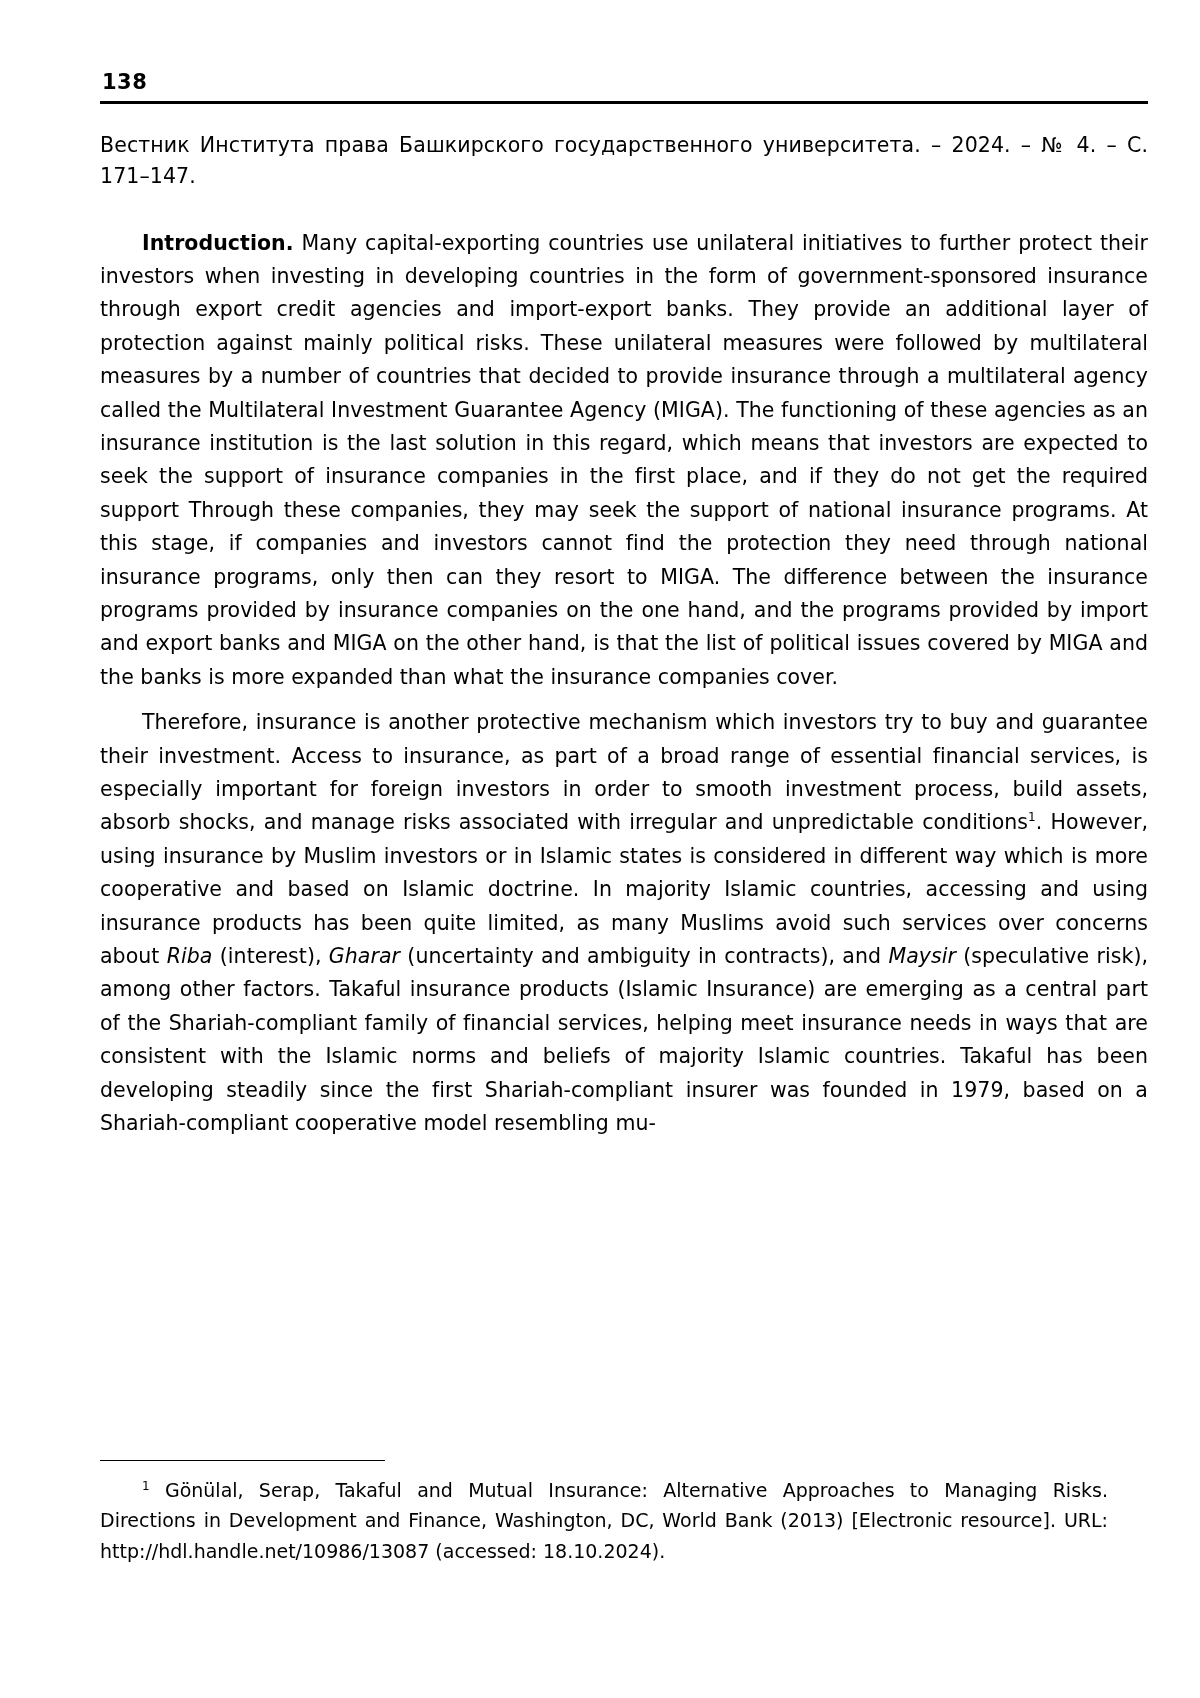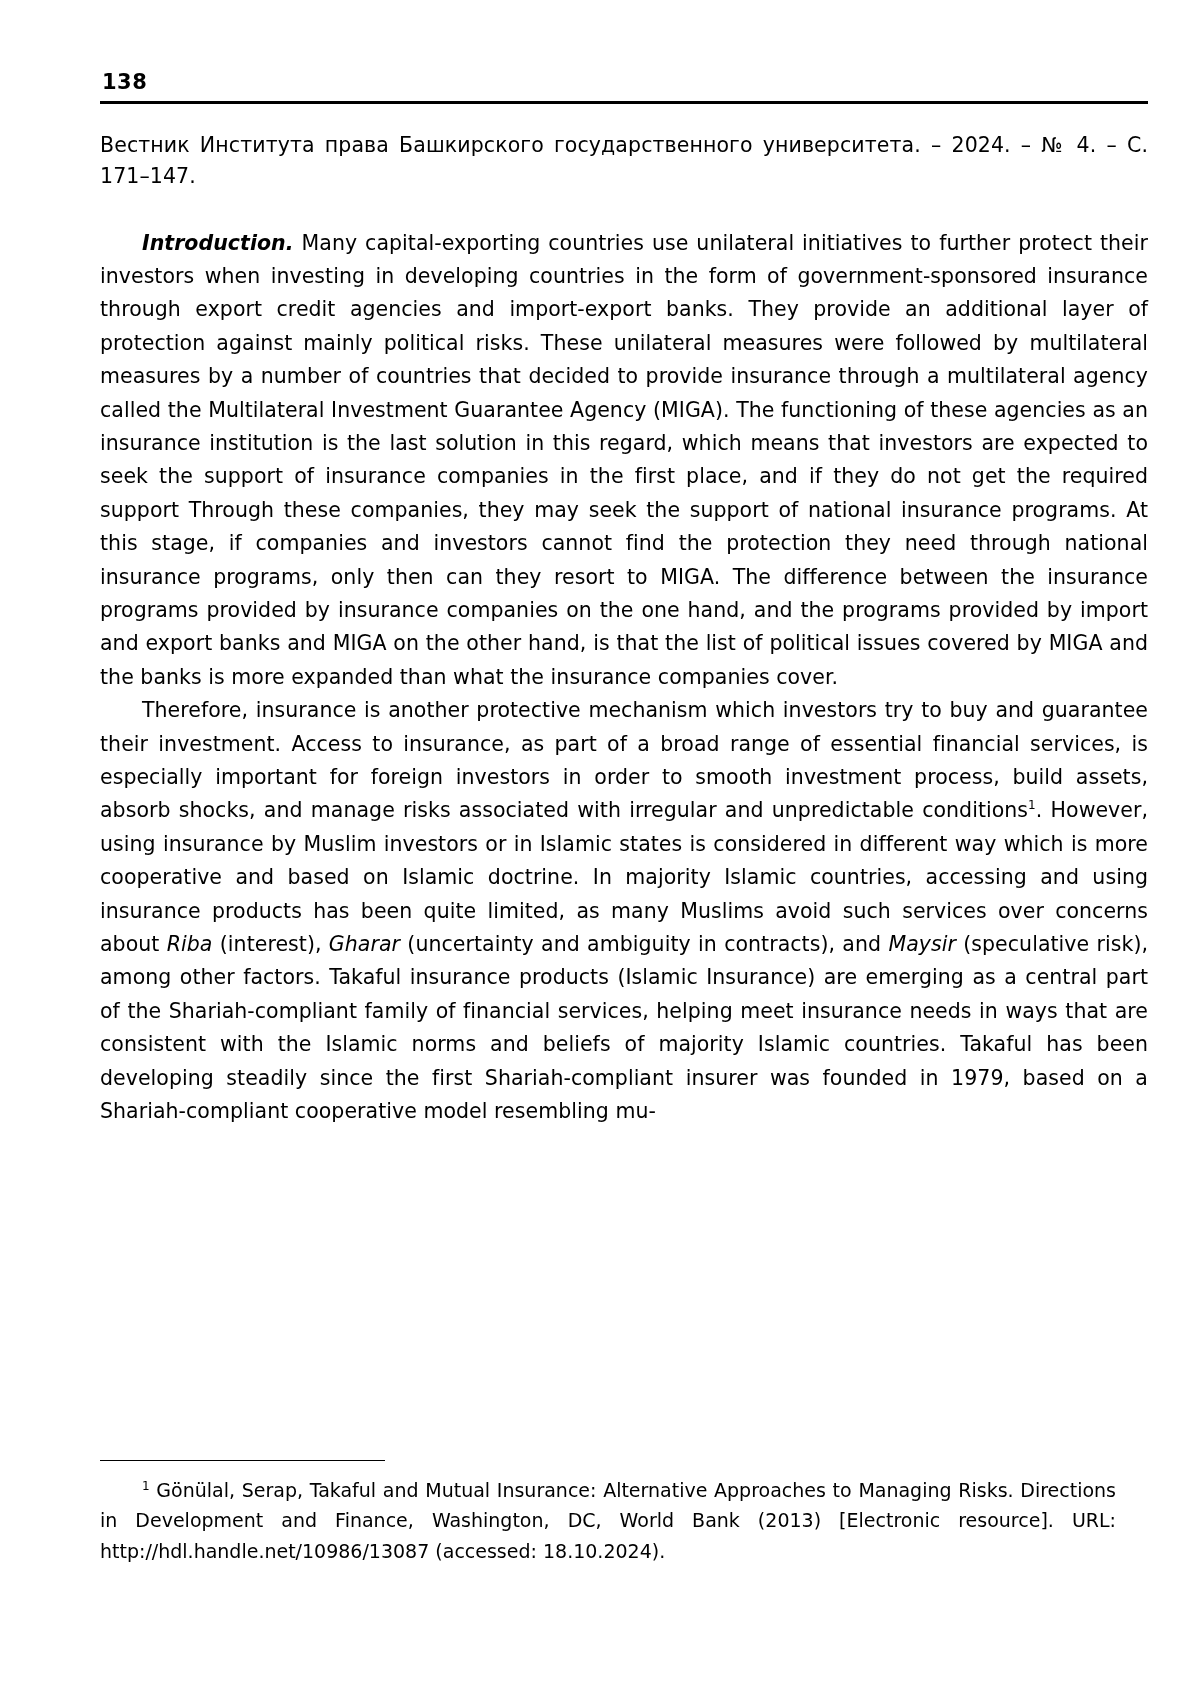--- a/index.html
+++ b/index.html
@@ -50,39 +50,38 @@
     text-align: justify;
     text-justify: inter-word;
     letter-spacing: 0.05px;
     margin: 0;
   }
   .para-first {
     margin-top: 34px;
     text-indent: 42px;
   }
   .para-second {
-    margin-top: 0;
+    margin-top: 12px;
     text-indent: 42px;
   }
   b.lead {
     font-weight: bold;
-    font-style: italic;
   }
   i {
     font-style: italic;
   }
   sup {
     font-size: 12px;
     vertical-align: super;
     line-height: 0;
   }
   .footnote-wrap {
     position: absolute;
     left: 100px;
-    right: 84px;
+    right: 92px;
     bottom: 132px;
   }
   .footnote-rule {
     border: none;
     border-top: 1.6px solid #000;
     width: 285px;
     margin: 0 0 14px 0;
     height: 0;
   }
   .footnote-text {

